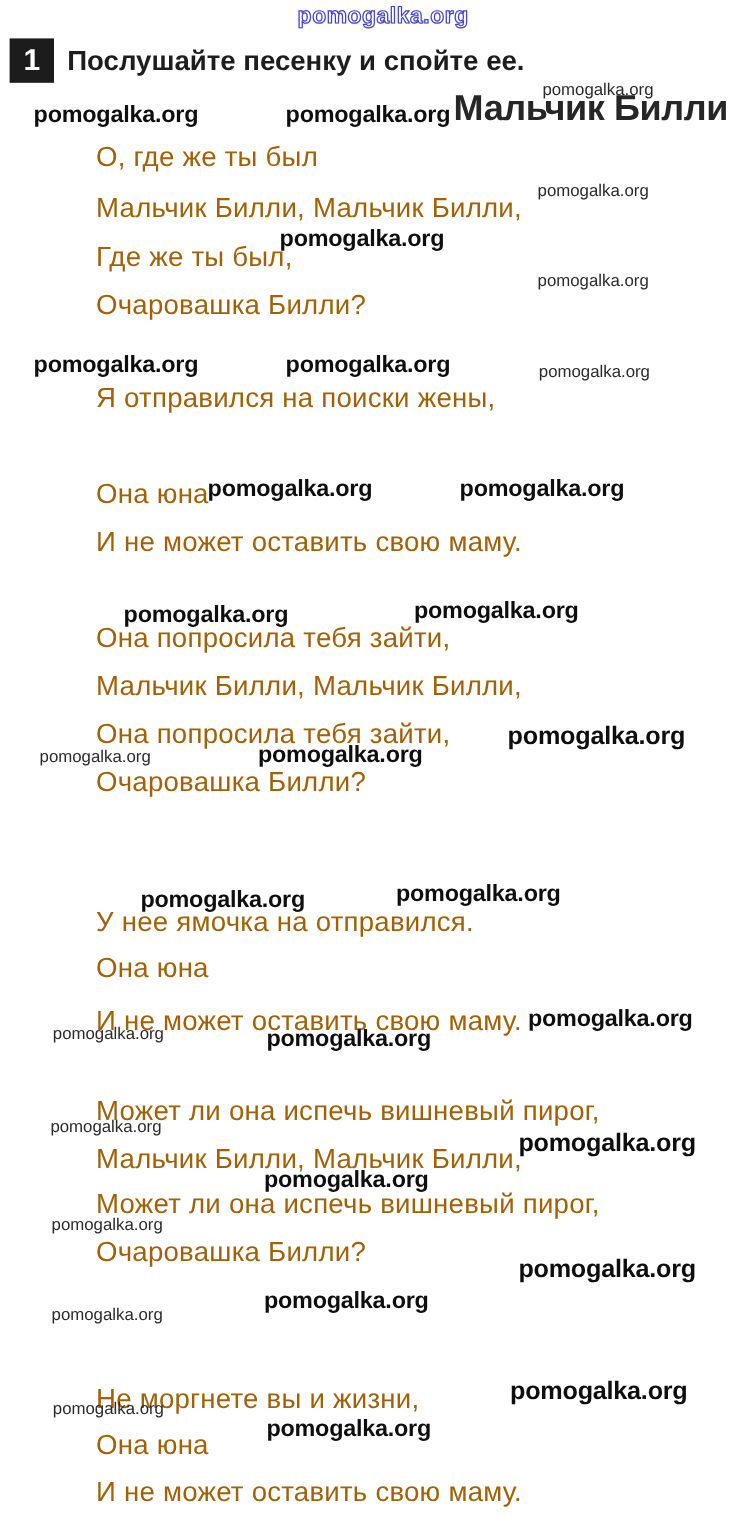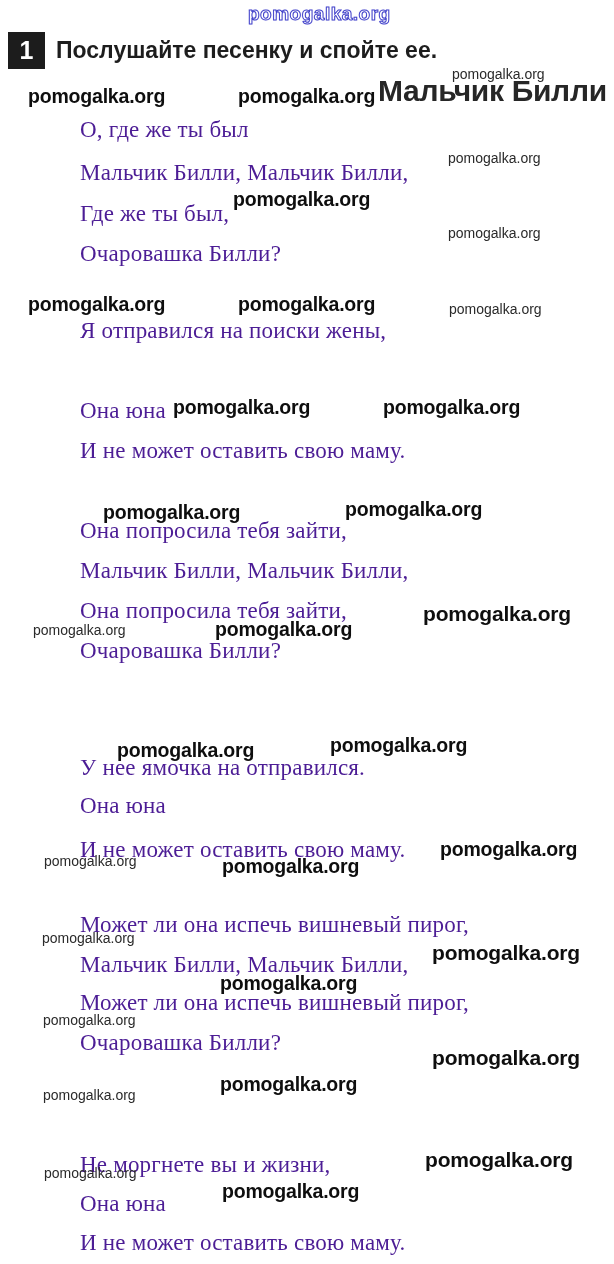--- a/index.html
+++ b/index.html
@@ -5,22 +5,22 @@
   html,body{margin:0;padding:0;background:#ffffff;}
   #page{
     position:relative;
     width:614px;height:1264px;
     background:#ffffff;
     font-family:"Liberation Sans", sans-serif;
     overflow:hidden;
   }
   .line{
     position:absolute;left:80px;
-    font-size:23px;line-height:26px;color:#4c1d95;
-    white-space:nowrap;letter-spacing:0.2px;font-family:Liberation Serif, serif;
+    font-size:23px;line-height:26px;color:#a16207;
+    white-space:nowrap;letter-spacing:0.2px;
   }
   .task-badge{
     position:absolute;left:8px;top:32px;width:37px;height:37px;
     background:#1c1c1c;color:#ffffff;
     display:flex;align-items:center;justify-content:center;
     font-size:25px;font-weight:bold;
   }
   .task-instruction{
     position:absolute;left:56px;top:37px;
     font-size:23px;font-weight:bold;color:#1d1d1d;white-space:nowrap;

